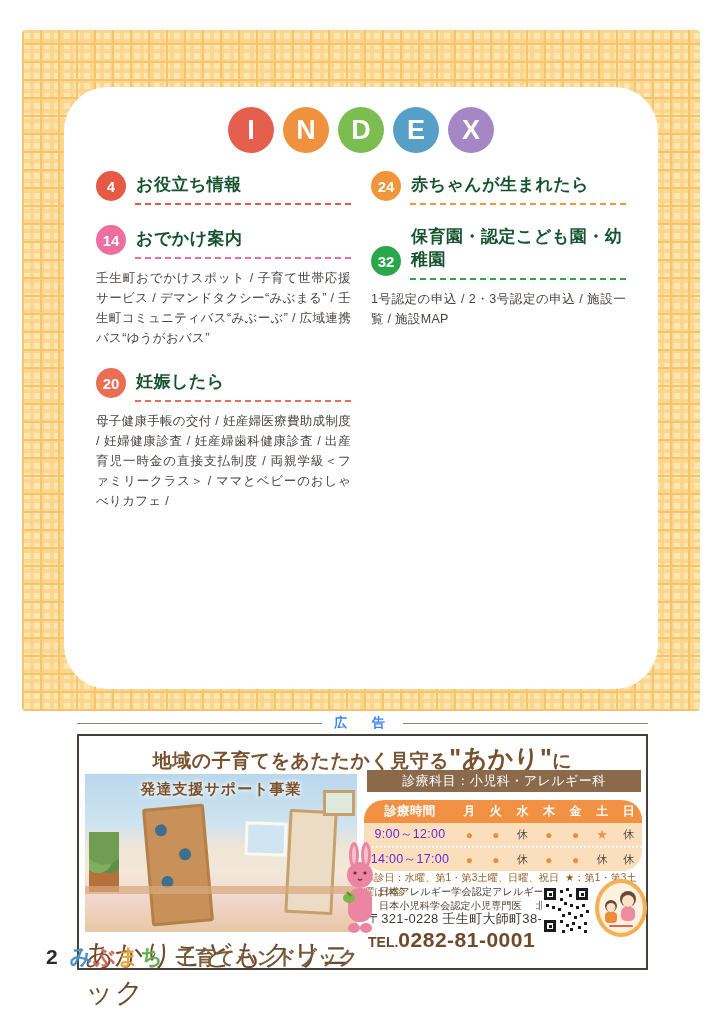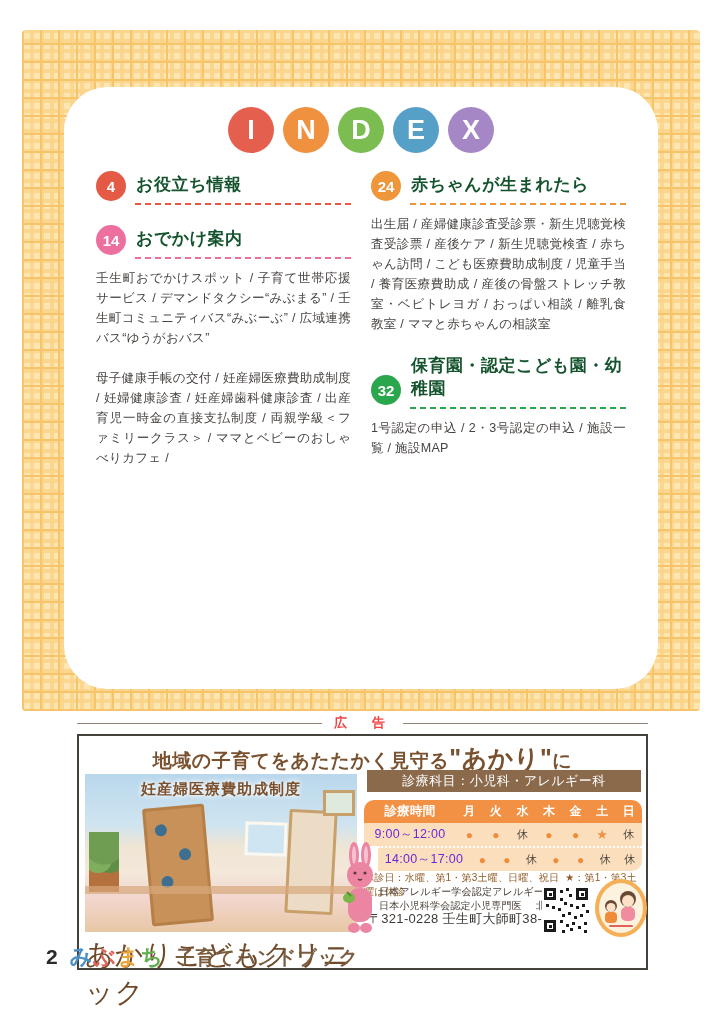--- a/index.html
+++ b/index.html
@@ -56,21 +56,21 @@
   .cont-items{margin:4px 0 24px 0;}
   .s4{--c:#e45a44}.s14{--c:#ec6f9f}.s20{--c:#ea6e54}
   .s24{--c:#f0963a}.s28{--c:#6cb54b}.s32{--c:#2aa64d}
 
   
   .ad-divider{
     position:absolute;left:77px;right:75px;top:716px;height:14px;
     display:flex;align-items:center;gap:12px;
   }
   .ad-divider .line{flex:1;height:1px;background:#8d857b;}
-  .ad-label{font-size:13px;color:#ef4444;letter-spacing:6px;font-weight:bold;}
+  .ad-label{font-size:13px;color:#3b82f6;letter-spacing:6px;font-weight:bold;}
 
   
   .ad-box{
     position:absolute;left:77px;top:734px;width:571px;height:236px;
     border:2px solid #44403a;background:#fff;box-sizing:border-box;
   }
   .ad-headline{
     position:absolute;top:6px;left:0;right:0;text-align:center;
     color:#7a512f;font-weight:bold;font-size:19px;letter-spacing:.5px;
   }
@@ -121,26 +121,26 @@
   }
 
   
   .dept-box{
     position:absolute;left:288px;top:34px;width:274px;height:22px;
     background:#8b6a4c;color:#fff;font-size:13px;letter-spacing:.5px;
     display:flex;align-items:center;justify-content:center;
   }
   .hours{
     position:absolute;left:285px;top:64px;width:278px;
-    border-radius:10px;overflow:hidden;font-size:12px;
+    border-radius:20px;overflow:hidden;font-size:12px;
   }
   .hrow{display:grid;grid-template-columns:92px repeat(7,1fr);align-items:center;height:23px;}
   .hhead{background:#f29043;color:#fff;font-weight:bold;}
   .hbody{background:#fbdfbd;}
-  .hbody + .hbody{border-top:2px dotted #ffffff;margin-left:14px;}
+  .hbody + .hbody{border-top:2px dotted #ffffff;}
   .hcell{text-align:center;color:#6d28d9;}
   .hhead .hcell{color:#fff;}
   .htime{font-size:12.5px;letter-spacing:.3px;}
   .hcell.dot{color:#ef8c3c;font-size:12px;}
   .hcell.star{color:#f29043;font-size:13px;}
   .hcell.closed{font-size:11px;color:#4a4540;}
   .hours-note{
     position:absolute;left:285px;top:135px;width:282px;
     font-size:10px;color:#8f5c26;letter-spacing:.2px;
   }
@@ -202,34 +202,39 @@
             <div class="sec-head">
               <span class="num">14</span>
               <div class="t-wrap">
                 <span class="t">おでかけ案内</span>
               </div>
             </div>
             <p class="items">壬生町おでかけスポット / 子育て世帯応援サービス / デマンドタクシー“みぶまる” / 壬生町コミュニティバス“みぶーぶ” / 広域連携バス“ゆうがおバス”</p>
           </div>
 
           <div class="sec s20">
+            <div class="sec-head">
+              <span class="num">20</span>
+              <div class="t-wrap">
+                <span class="t">妊娠したら</span>
+              </div>
+            </div>
             <p class="items">母子健康手帳の交付 / 妊産婦医療費助成制度 / 妊婦健康診査 / 妊産婦歯科健康診査 / 出産育児一時金の直接支払制度 / 両親学級＜ファミリークラス＞ / ママとベビーのおしゃべりカフェ /</p>
           </div>
         </div>
 
         <div class="col">
 
           <div class="sec s24">
             <div class="sec-head">
               <span class="num">24</span>
               <div class="t-wrap">
                 <span class="t">赤ちゃんが生まれたら</span>
               </div>
             </div>
-            <p class="items">出生届 / 産婦健康診査受診票・新生児聴覚検査受診票 / 産後ケア / 新生児聴覚検査 / 赤ちゃん訪問 / こども医療費助成制度 / 児童手当 / 養育医療費助成 / 産後の骨盤ストレッチ教室・ベビトレヨガ / おっぱい相談 / 離乳食教室 / ママと赤ちゃんの相談室</p>
           </div>
 
 
           <div class="sec s32">
             <div class="sec-head">
               <span class="num">32</span>
               <div class="t-wrap">
                 <span class="t">保育園・認定こども園・幼稚園</span>
               </div>
             </div>
@@ -256,21 +261,21 @@
       <div class="plant"></div>
       <div class="door">
         <span class="knob1"></span>
         <span class="knob2"></span>
         <span class="knob3"></span>
       </div>
       <div class="window"></div>
       <div class="door2"></div>
       <div class="pict"></div>
       <div class="wainscot"></div>
-      <div class="photo-caption">妊産婦医療費助成制度</div>
+      <div class="photo-caption">発達支援サポート事業</div>
     </div>
 
     <div class="clinic-name">あかりこどもクリニック</div>
 
     <div class="dept-box">診療科目：小児科・アレルギー科</div>
 
     <div class="hours">
       <div class="hrow hhead">
         <span class="hcell htime">診療時間</span>
         <span class="hcell">月</span>
@@ -309,20 +314,23 @@
 
     <div class="creds">
       <div>日本アレルギー学会認定アレルギー専門医</div>
       <div>
         <span>日本小児科学会認定小児専門医</span><span class="doctor">北原 望</span>
       </div>
     </div>
 
     <div class="addr">〒321-0228 壬生町大師町38-4</div>
 
+    <div class="tel-line">
+      <span class="tel-label">TEL.</span><span class="tel-num">0282-81-0001</span>
+    </div>
 
     <svg class="qr" viewBox="0 0 48 48">
       <rect x="0" y="0" width="48" height="48" fill="#ffffff"></rect>
       <rect x="2" y="2" width="12" height="12" fill="#1a1a1a"></rect>
         <rect x="5" y="5" width="6" height="6" fill="#fff"></rect>
         <rect x="7" y="7" width="3" height="3" fill="#1a1a1a"></rect>
       <rect x="34" y="2" width="12" height="12" fill="#1a1a1a"></rect>
         <rect x="37" y="5" width="6" height="6" fill="#fff"></rect>
         <rect x="39" y="7" width="3" height="3" fill="#1a1a1a"></rect>
       <rect x="2" y="34" width="12" height="12" fill="#1a1a1a"></rect>

